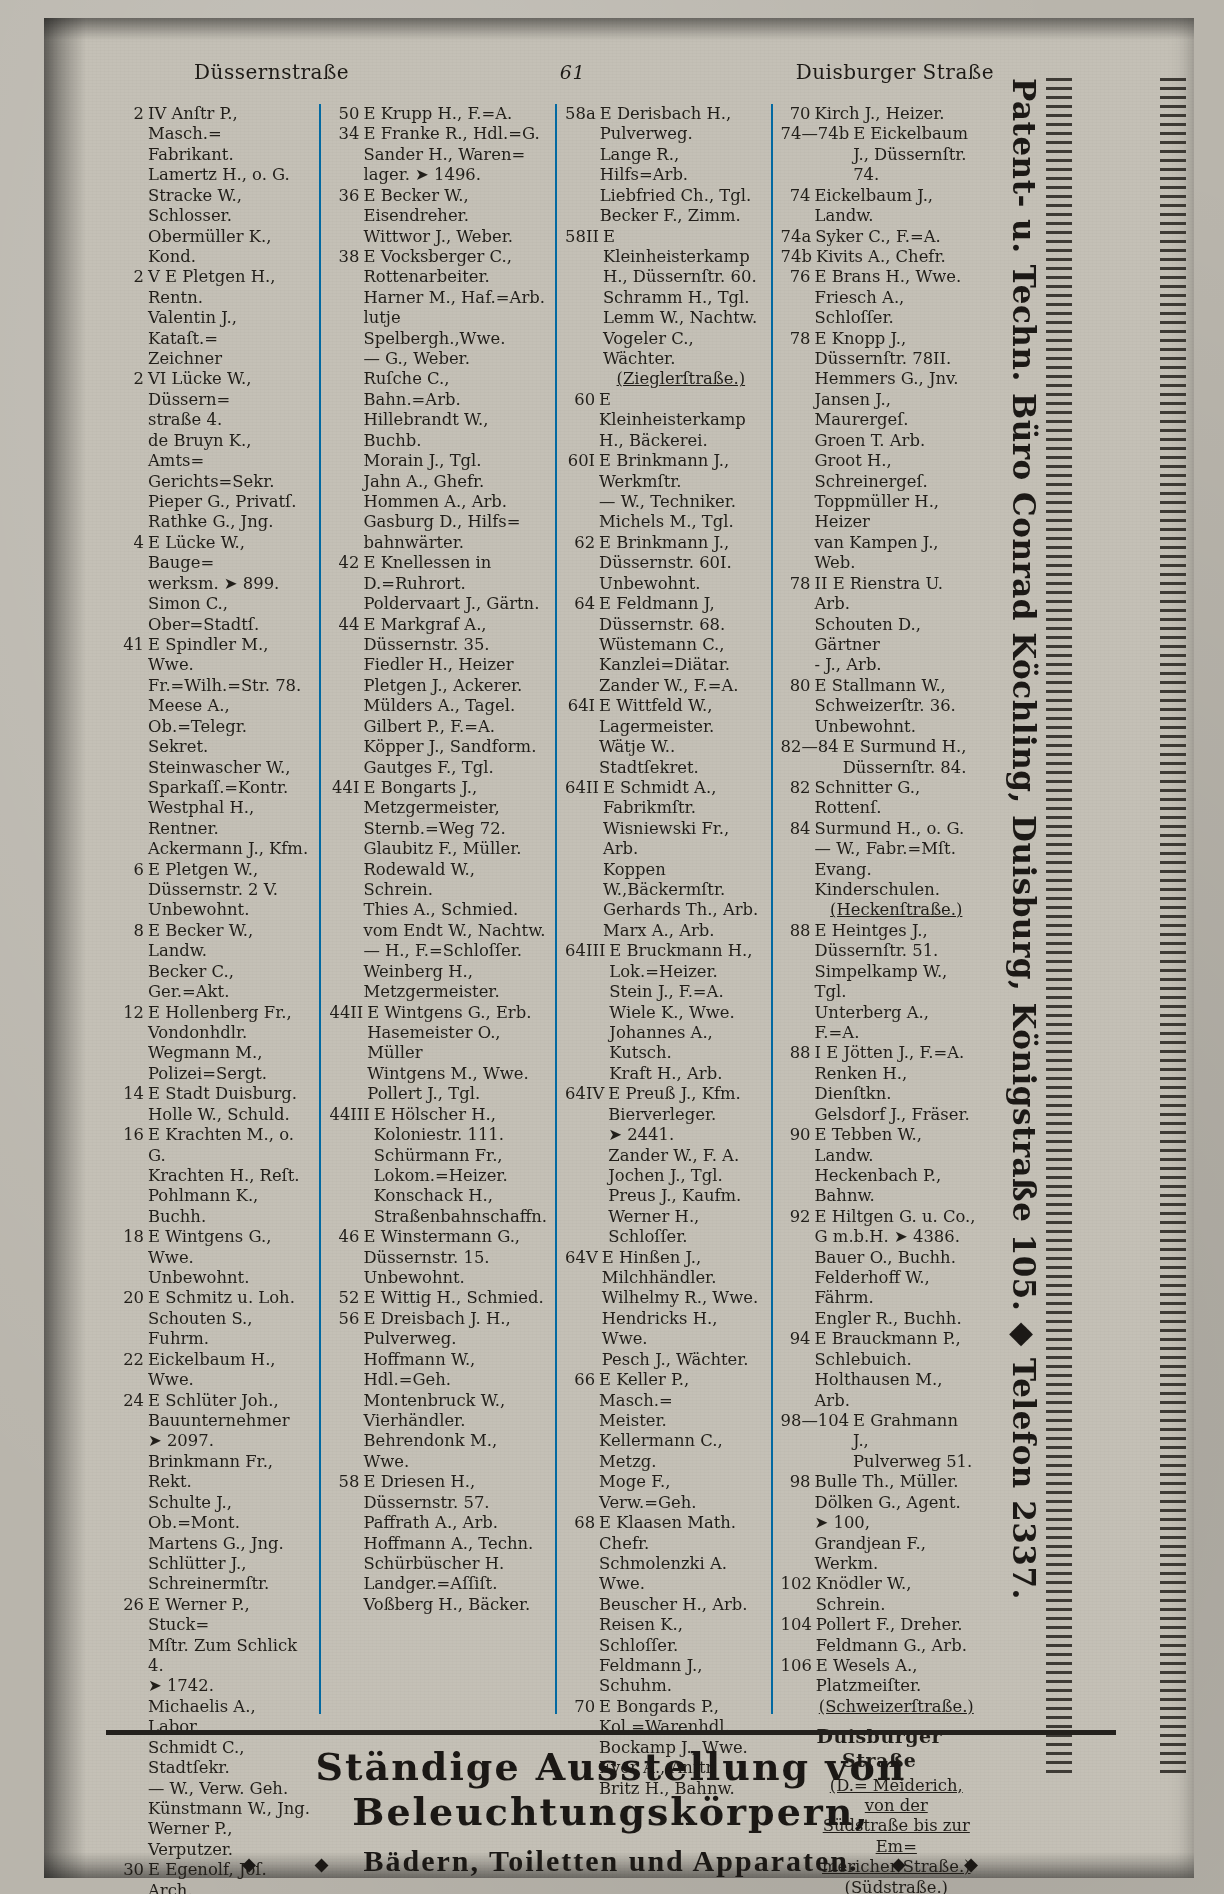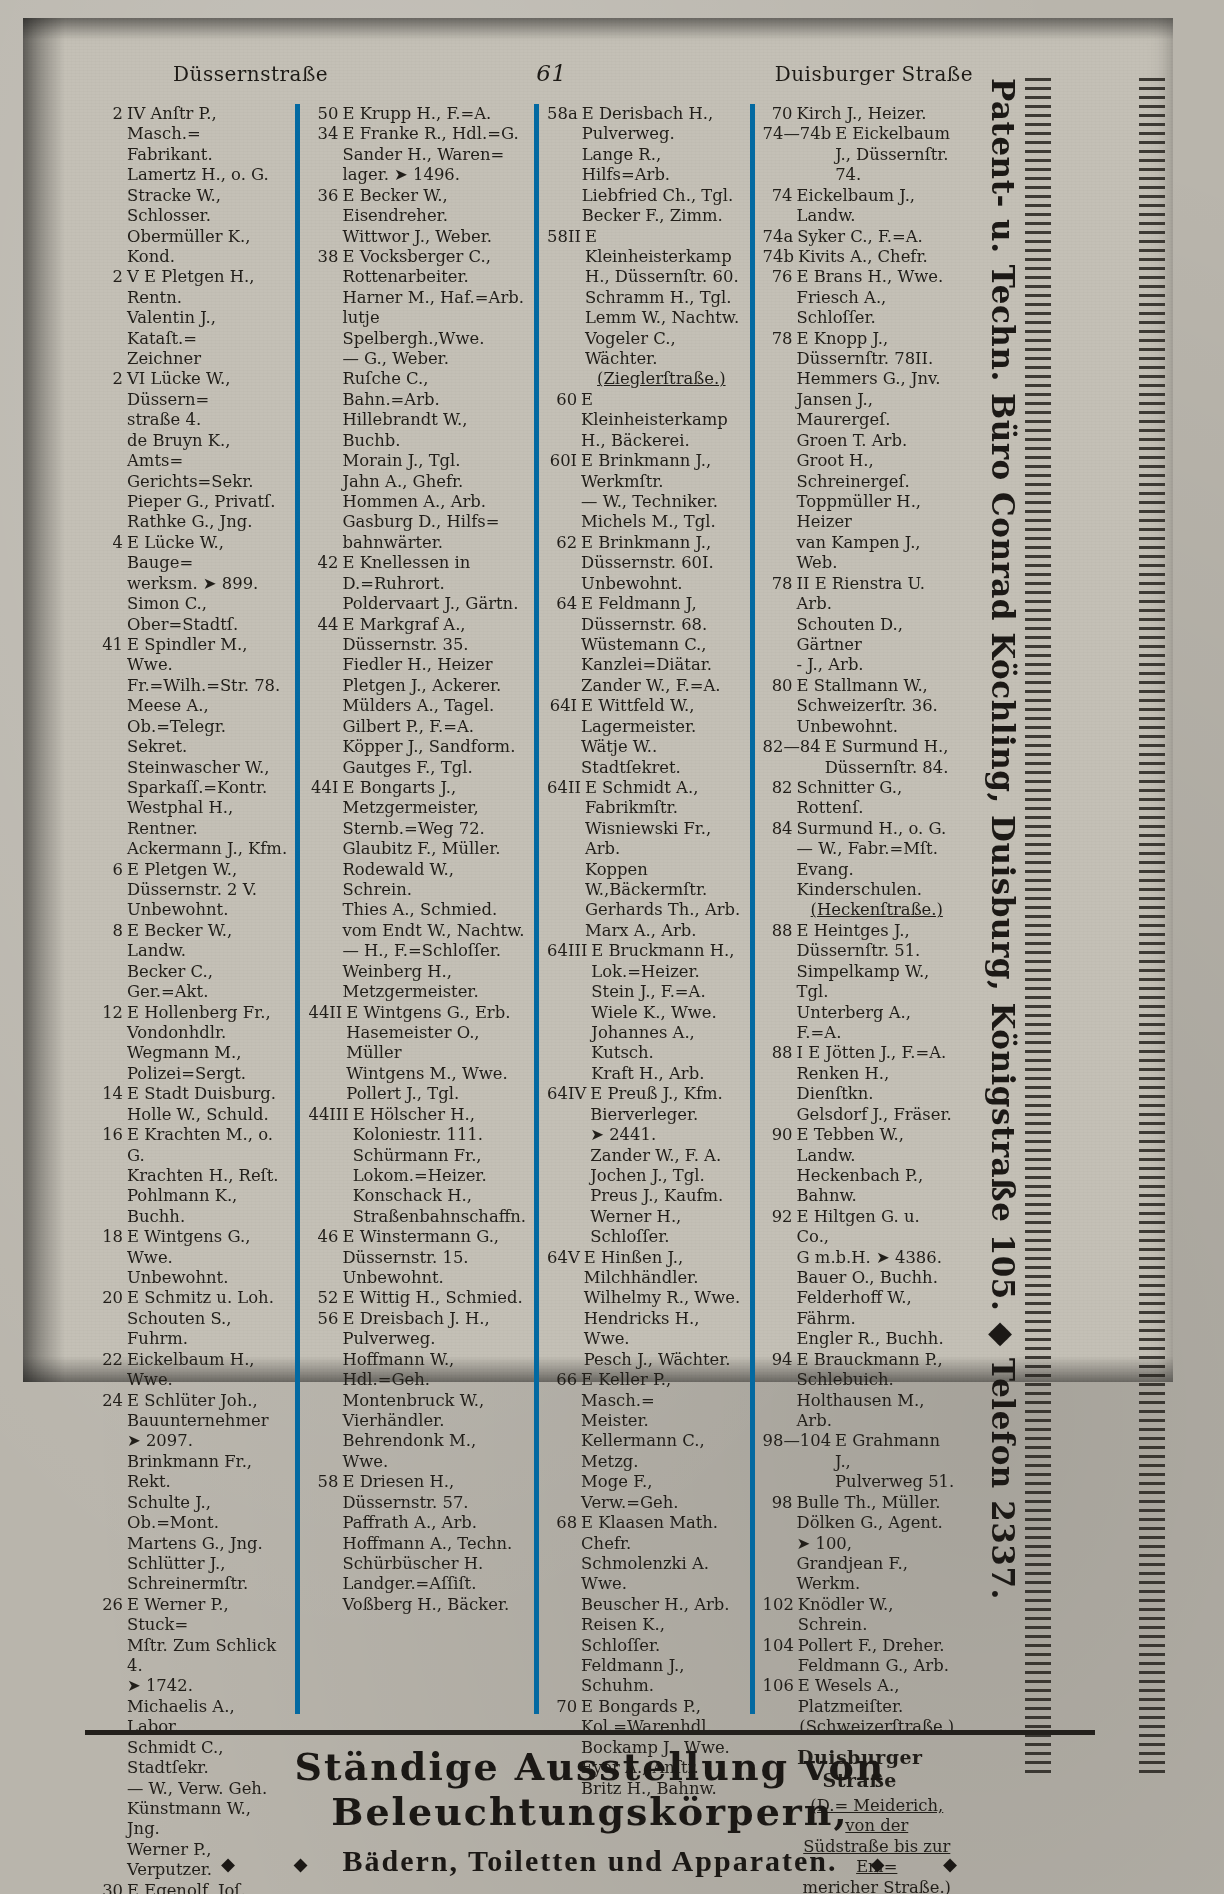--- a/index.html
+++ b/index.html
@@ -17,24 +17,24 @@
     position: relative;
     width: 1224px;
     height: 1894px;
     background: #b9b5ac;
     background-image:
       radial-gradient(ellipse at 30% 20%, rgba(255,255,255,0.18), rgba(255,255,255,0) 60%),
       radial-gradient(ellipse at 80% 75%, rgba(0,0,0,0.10), rgba(0,0,0,0) 65%);
   }
   #paper {
     position: absolute;
-    left: 23px;
+    left: 44px;
     top: 18px;
     width: 1150px;
-    height: 1364px;
+    height: 1860px;
     background: #c3bfb5;
     box-shadow: 0 0 22px rgba(0,0,0,0.35) inset;
   }
   .grain {
     position: absolute;
     inset: 0;
     pointer-events: none;
     opacity: 0.35;
     background-image:
       repeating-linear-gradient(0deg, rgba(0,0,0,0.035) 0px, rgba(0,0,0,0.035) 1px, rgba(255,255,255,0.02) 1px, rgba(255,255,255,0.02) 3px),
@@ -47,41 +47,41 @@
     top: 42px;
     width: 800px;
     display: flex;
     justify-content: space-between;
     align-items: baseline;
     font-size: 20px;
     color: #1d1a16;
     letter-spacing: 0.5px;
   }
   #header .hdr-left, #header .hdr-right { font-style: normal; }
-  #header .hdr-center { font-style: italic; font-size: 23px; }
+  #header .hdr-center { font-style: italic; font-size: 19px; }
 
   
   #columns {
     position: absolute;
     left: 62px;
     top: 86px;
     width: 880px;
     height: 1610px;
     display: flex;
     gap: 0px;
   }
   .col {
     position: relative;
     width: 220px;
     padding: 0 8px 0 8px;
     font-size: 16.4px;
     line-height: 1.245;
     color: #211e19;
   }
-  .col + .col { border-left: 5px solid #0369a1; }
+  .col + .col { border-left: 2px solid #0369a1; }
   .entry {
     display: flex;
     margin: 0;
     padding: 0;
   }
   .num {
     flex: 0 0 auto;
     min-width: 30px;
     text-align: right;
     padding-right: 4px;

